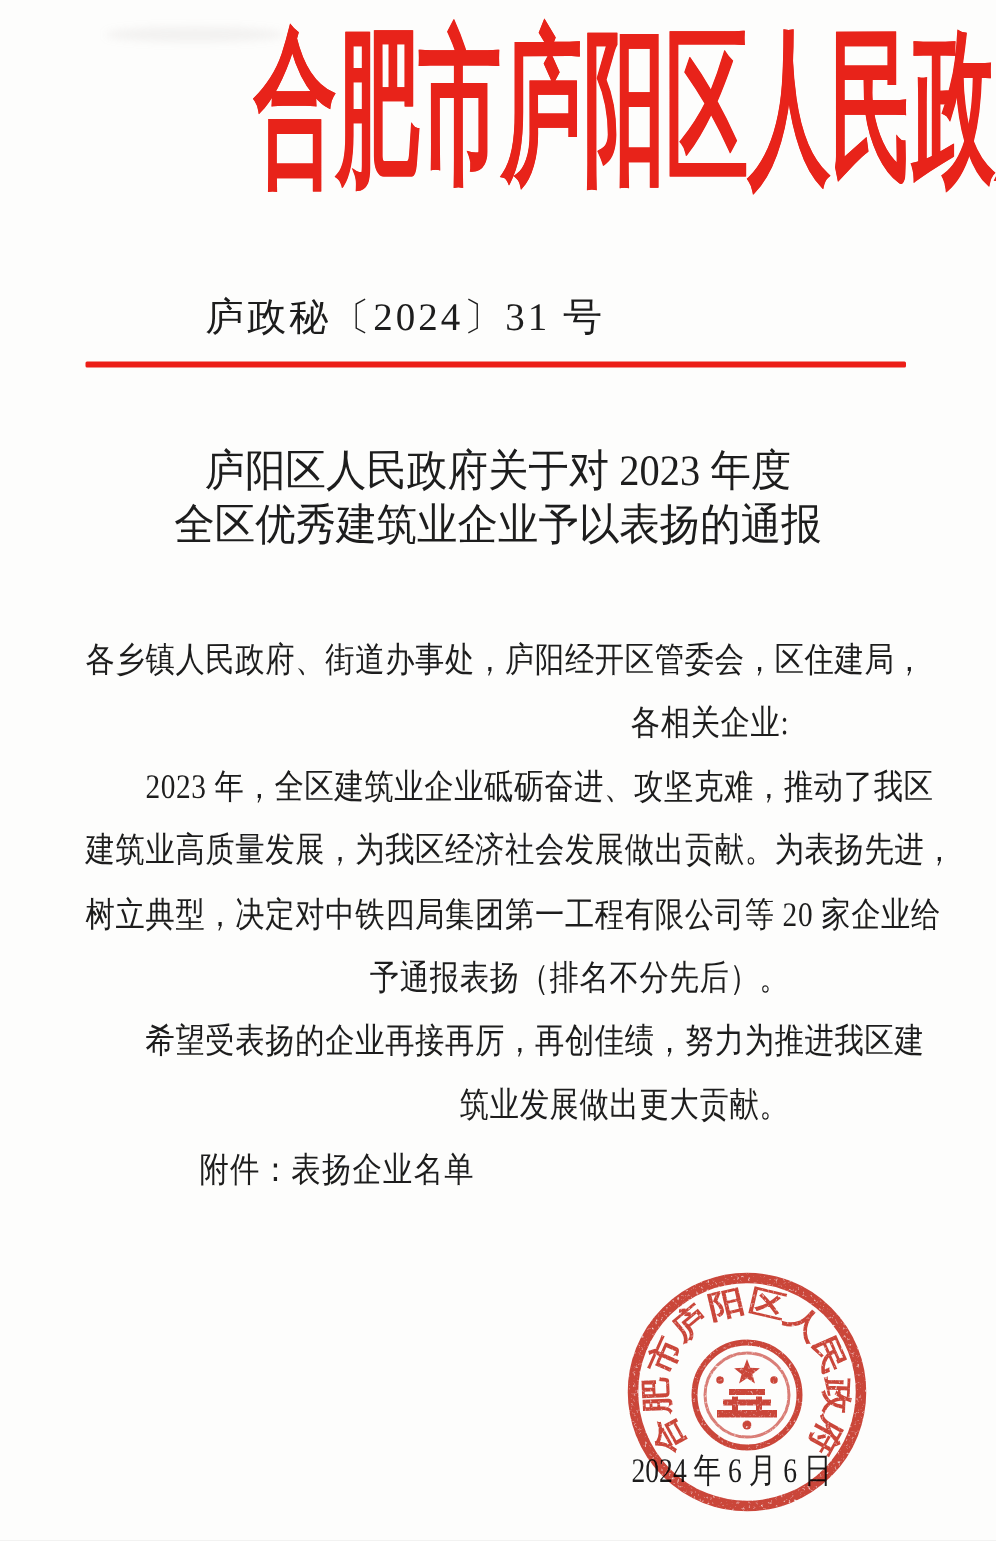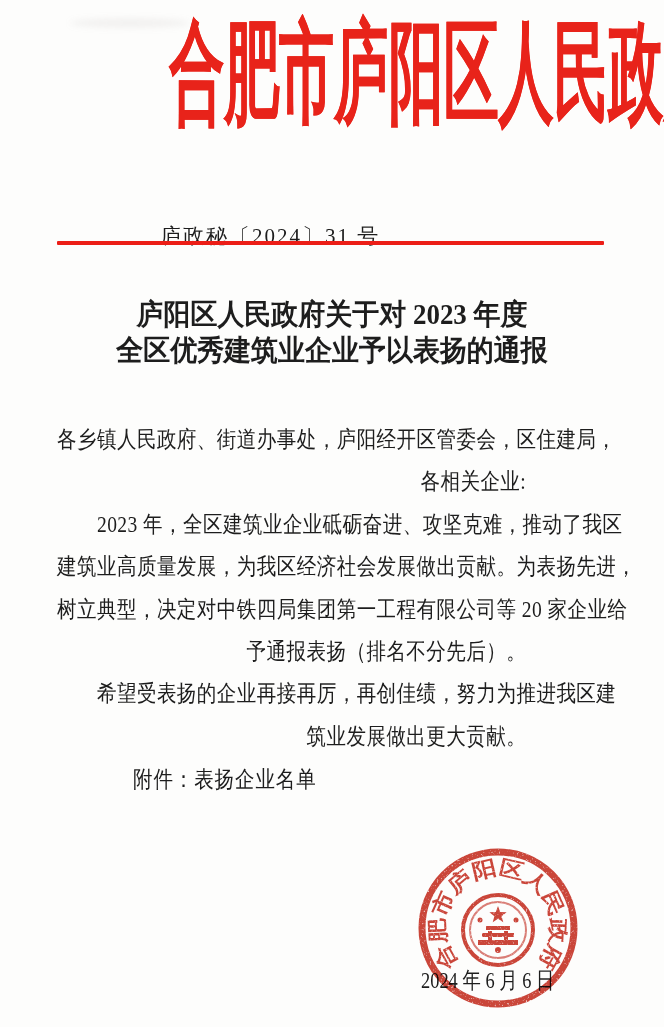--- a/index.html
+++ b/index.html
@@ -15,32 +15,31 @@
   .header-title {
     position:absolute; top:14px; left:0; width:664px;
     text-align:center; white-space:nowrap;
     font-size:112px; line-height:118px; font-weight:bold;
     color:#e8231a;
     transform:scaleX(0.49); transform-origin:50% 50%;
     text-shadow:0.5px 0 #e8231a;
   }
   .doc-number {
     position:absolute; top:194px; left:0; width:540px;
-    text-align:center; font-size:21px; letter-spacing:2px;
+    text-align:center; font-size:26px; letter-spacing:2px;
     white-space:nowrap;
-    margin-top:28px;
   }
   .red-line {
     position:absolute; top:241px; left:57px;
     width:547px; height:4px;
     background:#ec1e17; border-radius:1px;
   }
   .doc-title {
     position:absolute; top:296px; left:0; width:664px;
-    text-align:center; font-weight:bold;
+    text-align:center; font-weight:normal;
     font-size:29px; line-height:36px;
   }
   .doc-title .t-line {
     white-space:nowrap;
     transform:scaleX(0.93); transform-origin:50% 50%;
   }
   .body-text {
     position:absolute; top:419px; left:57px; width:552px;
     font-size:23px; line-height:42.4px;text-align:right;
   }

